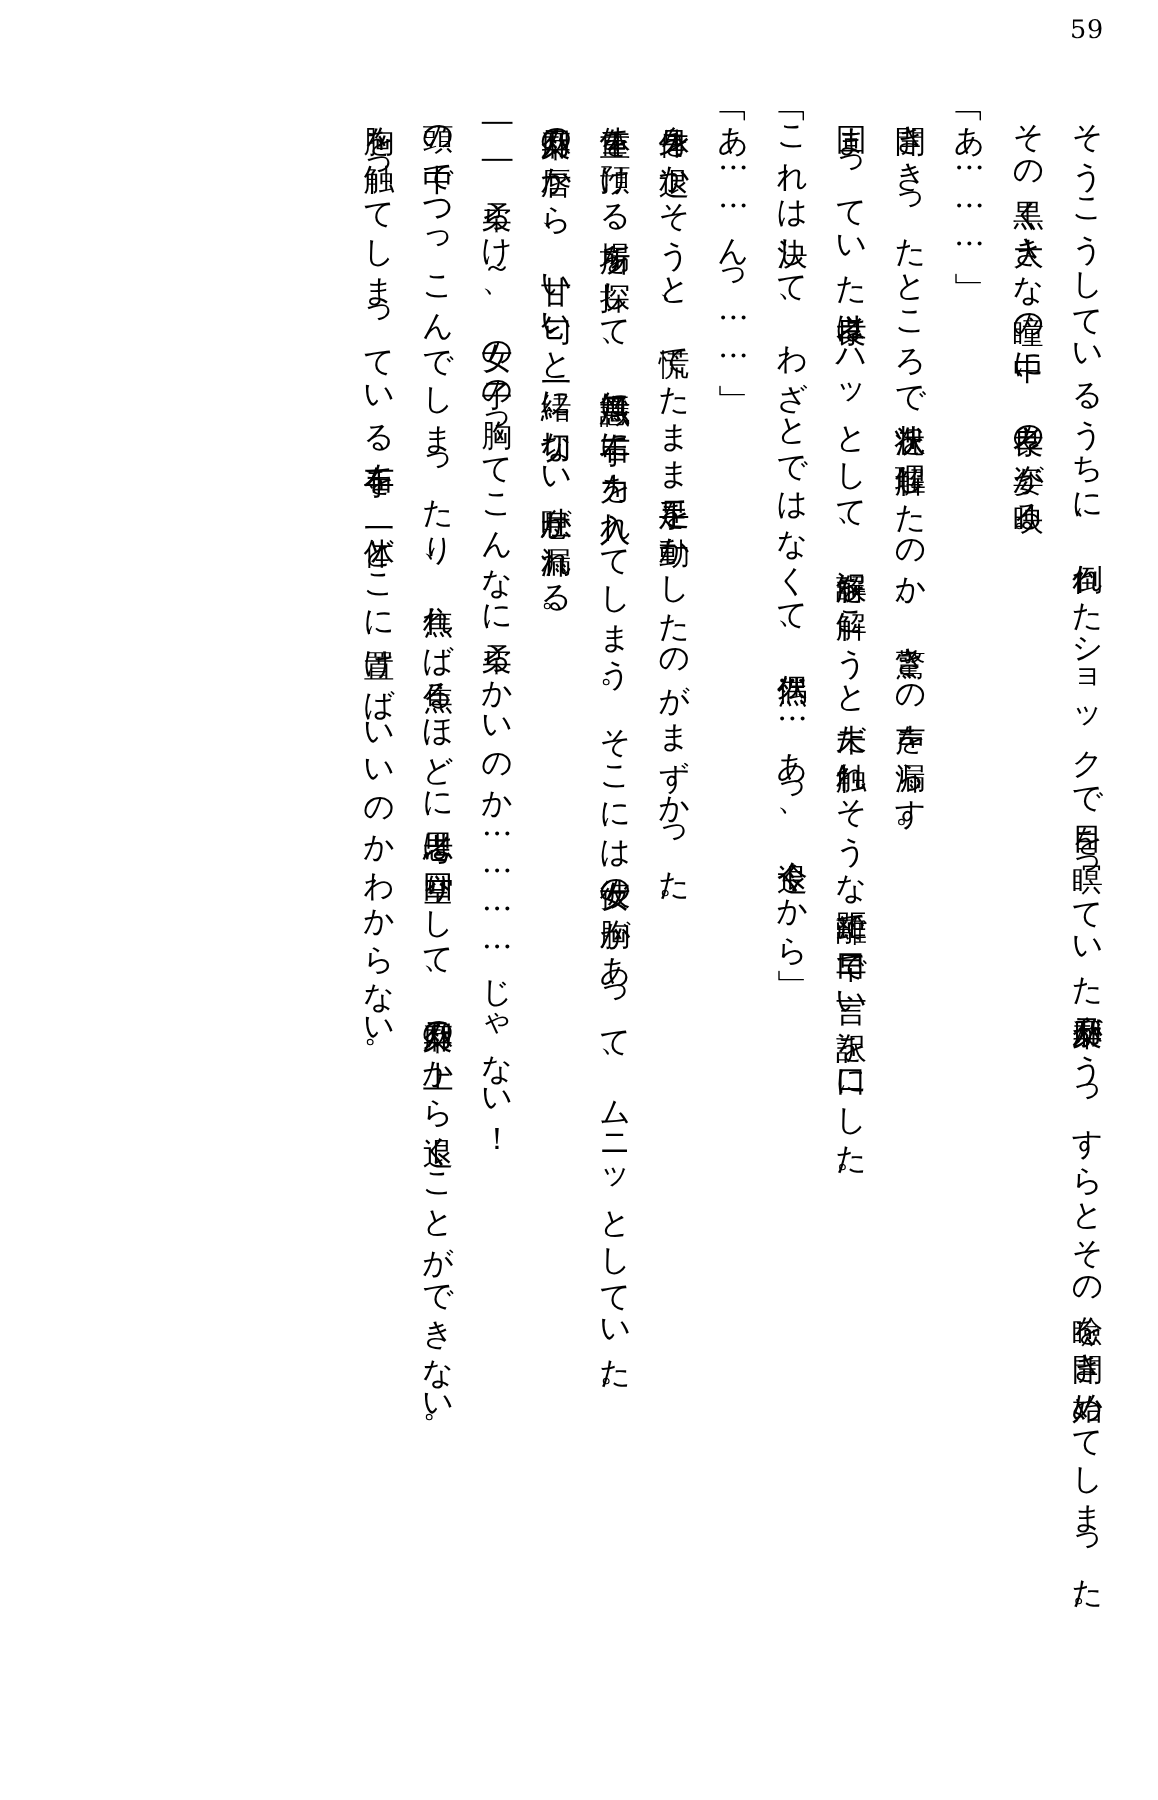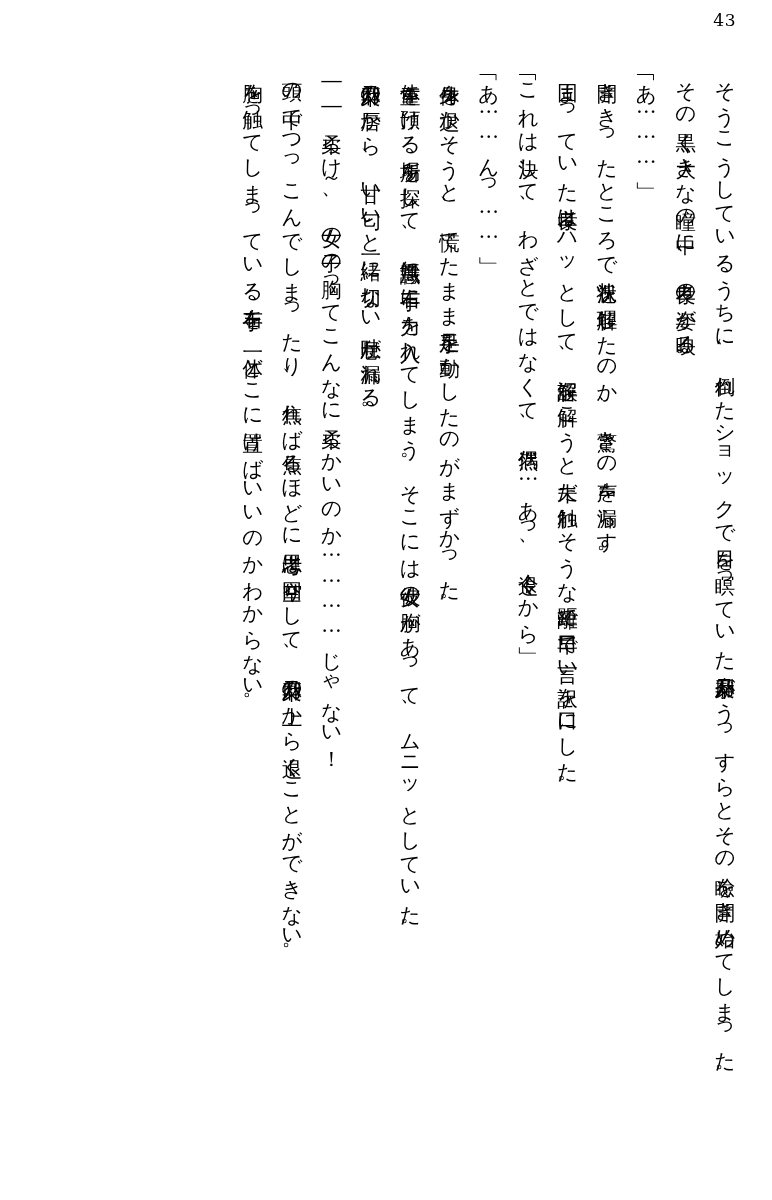--- a/index.html
+++ b/index.html
@@ -49,21 +49,21 @@
     margin: 0;
     padding: 0;
     text-indent: 0;
   }
 </style>
 </head>
 <body>
 
 <div class="page">
 
-  <div class="page-number">43</div>
+  <div class="page-number">59</div>
 
   <div class="body-text">
     <p>そうこうしているうちに、倒れたショックで目を瞑っていた麻梨乃がうっすらとその瞼を開き始めてしまった。</p>
     <p>その黒く大きな瞳の中に、良孝の姿が映る。</p>
     <p>「あ………」</p>
     <p>開ききったところで状況を理解したのか、驚きの声を漏らす。</p>
     <p>固まっていた良孝はハッとして、誤解を解こうと未だ触れそうな距離で早口で言い訳を口にした。</p>
     <p>「これは決して、わざとではなくて、偶然……あっ、今退くから」</p>
     <p>「あ……んっ……」</p>
     <p>身体を退かそうと、慌てたまま手足を動かしたのがまずかった。</p>

